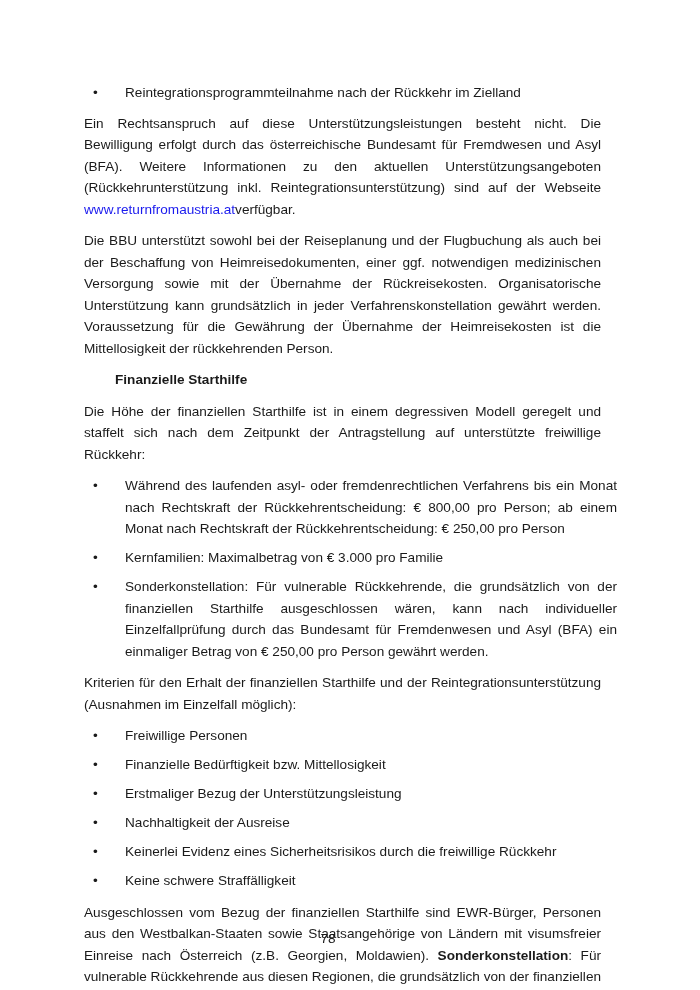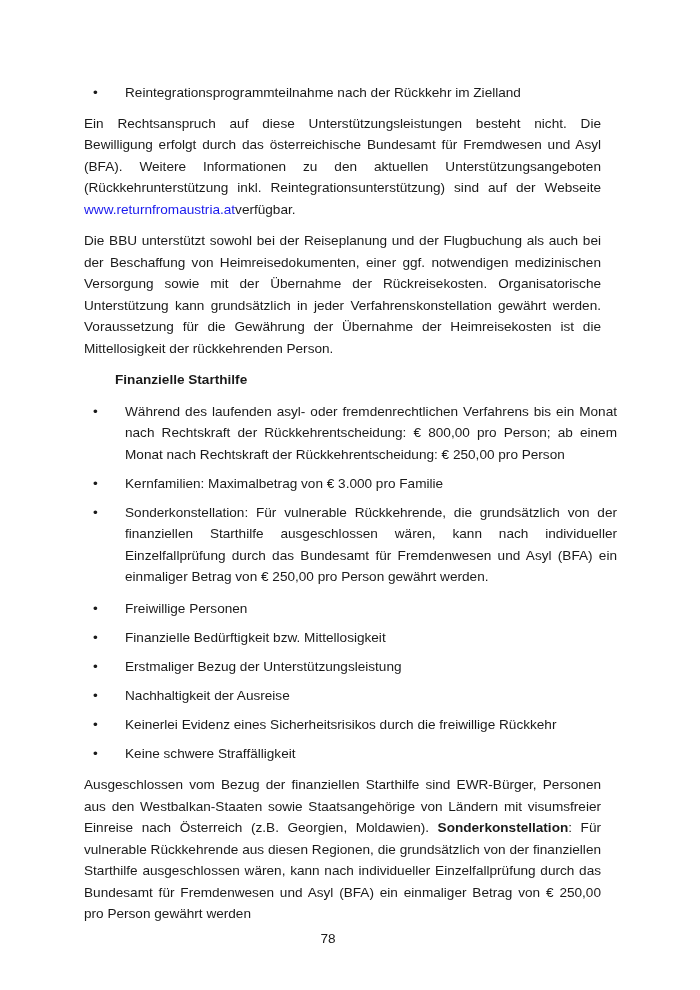--- a/index.html
+++ b/index.html
@@ -82,36 +82,38 @@
       <span class="txt">Reintegrationsprogrammteilnahme nach der Rückkehr im Zielland</span>
     </li>
   </ul>
 
   <p><span>Ein Rechtsanspruch auf diese Unterstützungsleistungen besteht nicht. Die Bewilligung erfolgt durch das österreichische Bundesamt für Fremdwesen und Asyl (BFA). Weitere Informationen zu den aktuellen Unterstützungsangeboten (Rückkehrunterstützung inkl. Reintegrationsunter­stützung) sind auf der Webseite </span><a class="link" style="color: rgb(26, 26, 238);">www.returnfromaustria.at</a><span>verfügbar.</span></p>
 
   <p>Die BBU unterstützt sowohl bei der Reiseplanung und der Flugbuchung als auch bei der Be­schaffung von Heimreisedokumenten, einer ggf. notwendigen medizinischen Versorgung sowie mit der Übernahme der Rückreisekosten. Organisatorische Unterstützung kann grundsätzlich in jeder Verfahrenskonstellation gewährt werden. Voraussetzung für die Gewährung der Über­nahme der Heimreisekosten ist die Mittellosigkeit der rückkehrenden Person.</p>
 
   <div class="heading">Finanzielle Starthilfe</div>
 
+  <p>Die Höhe der finanziellen Starthilfe ist in einem degressiven Modell geregelt und staffelt sich nach dem Zeitpunkt der Antragstellung auf unterstützte freiwillige Rückkehr:</p>
 
   <ul>
     <li>
       <span class="bullet">•</span>
       <span class="txt">Während des laufenden asyl- oder fremdenrechtlichen Verfahrens bis ein Monat nach Rechtskraft der Rückkehrentscheidung: € 800,00 pro Person; ab einem Monat nach Rechts­kraft der Rückkehrentscheidung: € 250,00 pro Person</span>
     </li>
     <li>
       <span class="bullet">•</span>
       <span class="txt">Kernfamilien: Maximalbetrag von € 3.000 pro Familie</span>
     </li>
     <li>
       <span class="bullet">•</span>
       <span class="txt">Sonderkonstellation: Für vulnerable Rückkehrende, die grundsätzlich von der finanziellen Starthilfe ausgeschlossen wären, kann nach individueller Einzelfallprüfung durch das Bun­desamt für Fremdenwesen und Asyl (BFA) ein einmaliger Betrag von €  250,00 pro Person gewährt werden.</span>
     </li>
   </ul>
 
+  <p>Kriterien für den Erhalt der finanziellen Starthilfe und der Reintegrationsunterstützung (Ausnah­men im Einzelfall möglich):</p>
 
   <ul class="criteria">
     <li>
       <span class="bullet">•</span>
       <span class="txt">Freiwillige Personen</span>
     </li>
     <li>
       <span class="bullet">•</span>
       <span class="txt">Finanzielle Bedürftigkeit bzw. Mittellosigkeit</span>
     </li>

